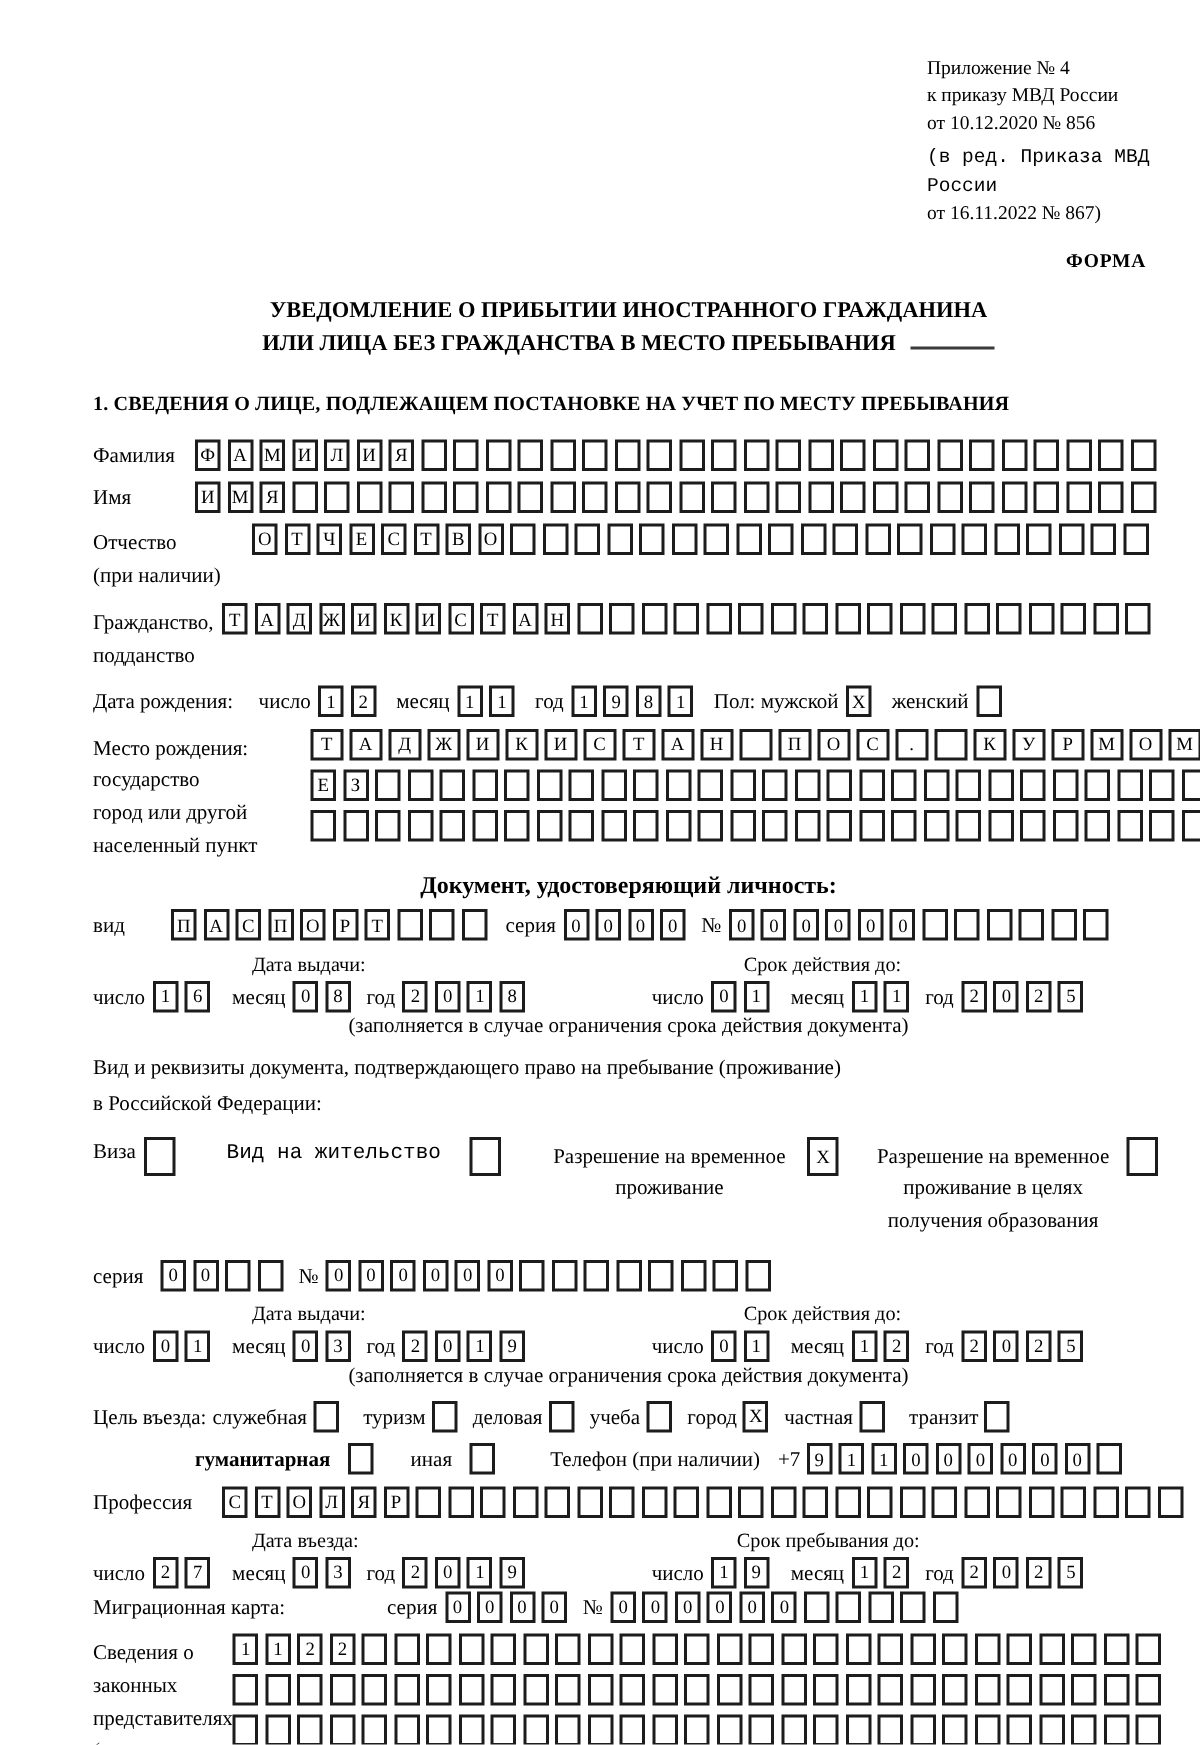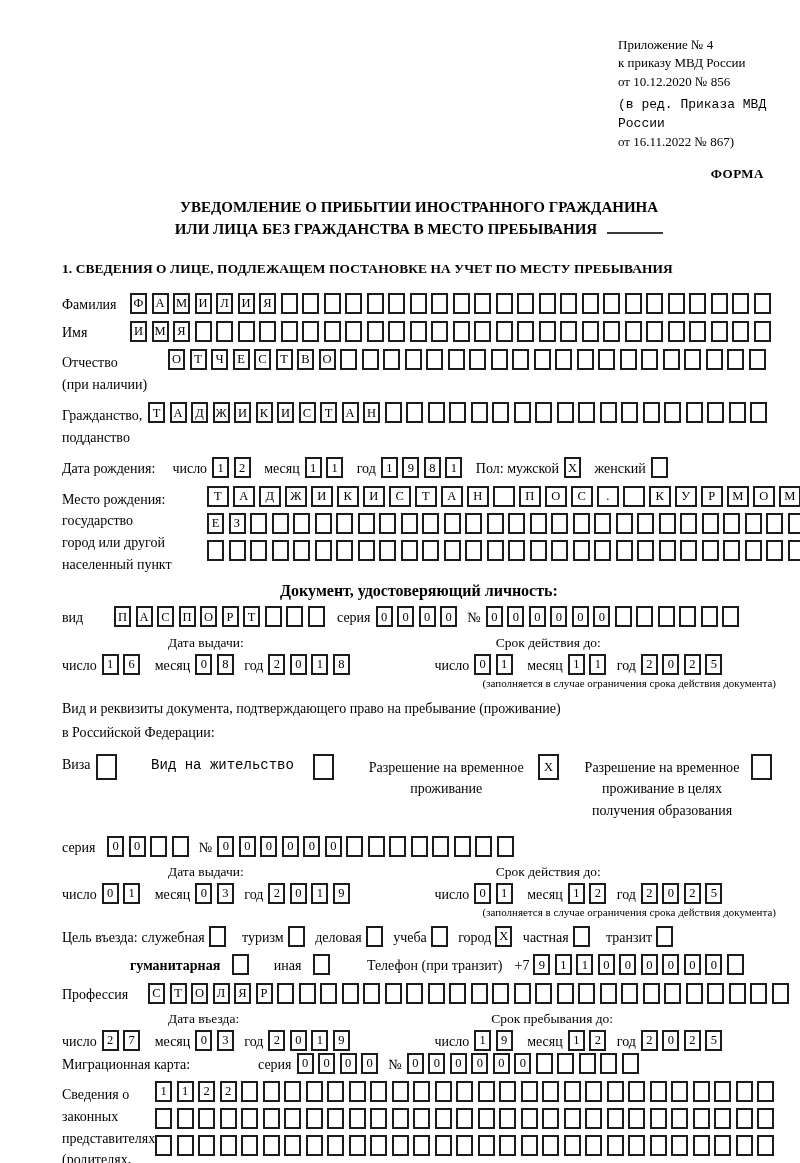--- a/index.html
+++ b/index.html
@@ -60,21 +60,21 @@
 
   
   .doc-h { text-align: center; font-weight: bold; font-size: 16px; margin: 2px 0 6px; }
 
   
   .date-heads { display: flex; font-size: 13.5px; margin-bottom: 3px; }
   .dh-left { margin-left: 106px; }
   .dh-right { margin-left: 252px; }
   .date-row { margin-bottom: 2px; }
   .dgap { flex: 0 0 80px; }
-  .note-right { text-align: right; font-size: 11px; padding-right: 0; margin-bottom: 8px; }
+  .note-right { text-align: center; font-size: 14px; padding-right: 0; margin-bottom: 8px; }
 
   .para { font-size: 14px; line-height: 1.75; }
 
   
   .check-row { display: flex; align-items: flex-start; font-size: 14px; margin: 8px 0 14px; }
   .check-row .cell { width: 21px; height: 26px; }
   .opt-block { text-align: center; line-height: 1.55; padding-top: 3px; }
   .ob1 { width: 178px; margin-left: 24px; }
   .ob2 { width: 175px; margin-left: 16px; }
 
@@ -598,21 +598,21 @@
 
   <div class="frow purpose-row">
     <span class="sub p2-indent">гуманитарная</span>
     <span class="cells ml8">
         <span class="cell"></span>
       </span>
     <span class="sub ml14">иная</span>
     <span class="cells ml8">
         <span class="cell"></span>
       </span>
-    <span class="sub phone-label">Телефон (при транзит)</span>
+    <span class="sub phone-label">Телефон (при наличии)</span>
     <span class="sub ml8">+7</span>
     <span class="cells">
         <span class="cell">9</span>
         <span class="cell">1</span>
         <span class="cell">1</span>
         <span class="cell">0</span>
         <span class="cell">0</span>
         <span class="cell">0</span>
         <span class="cell">0</span>
         <span class="cell">0</span>

